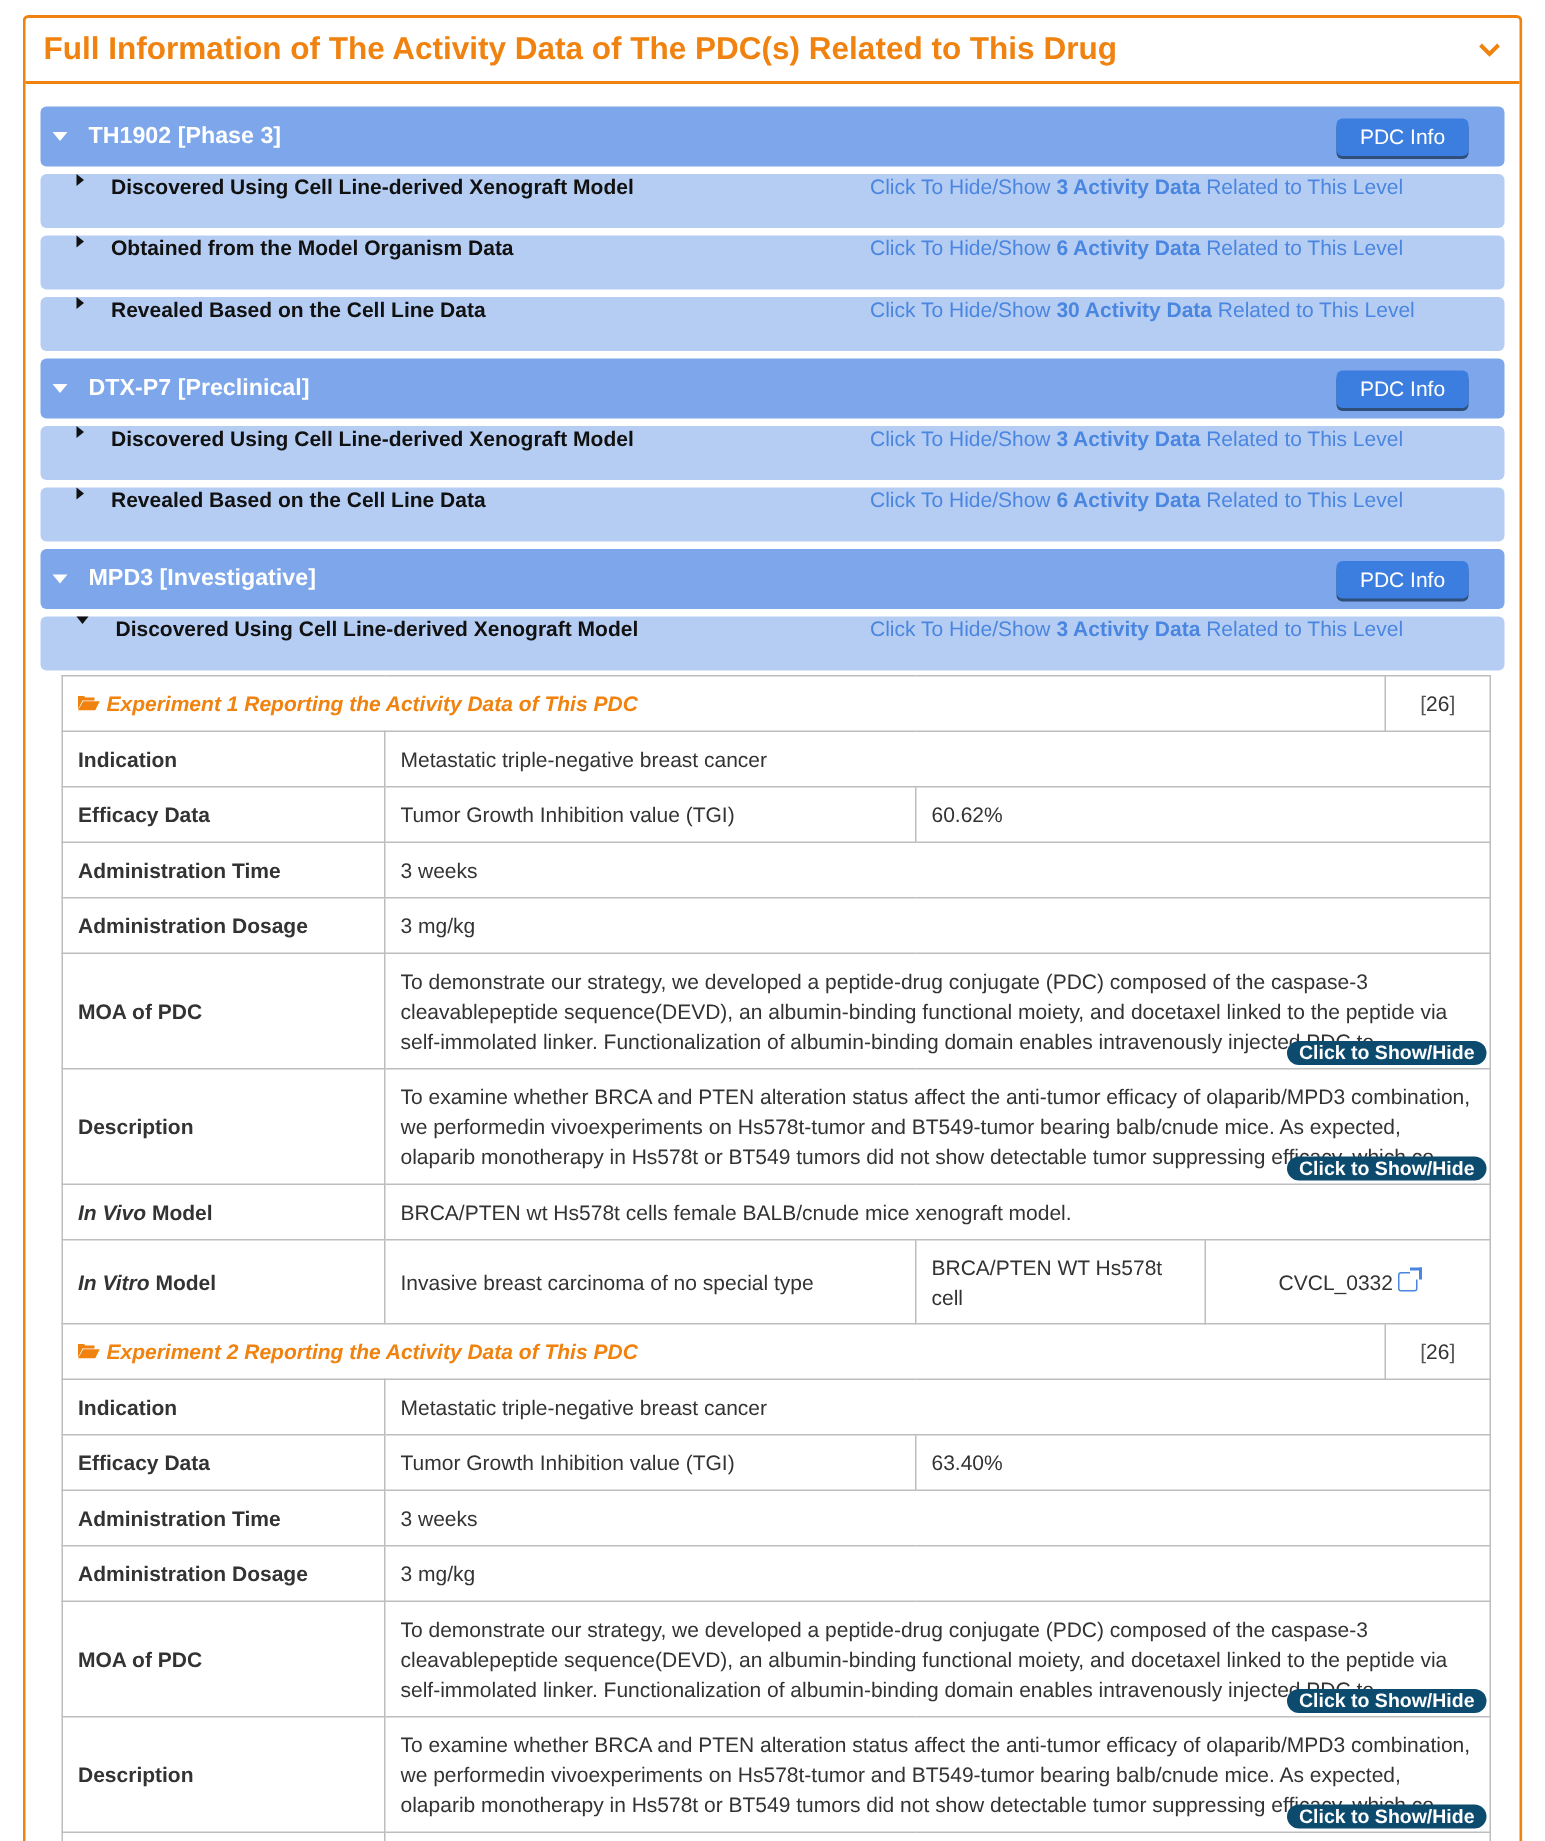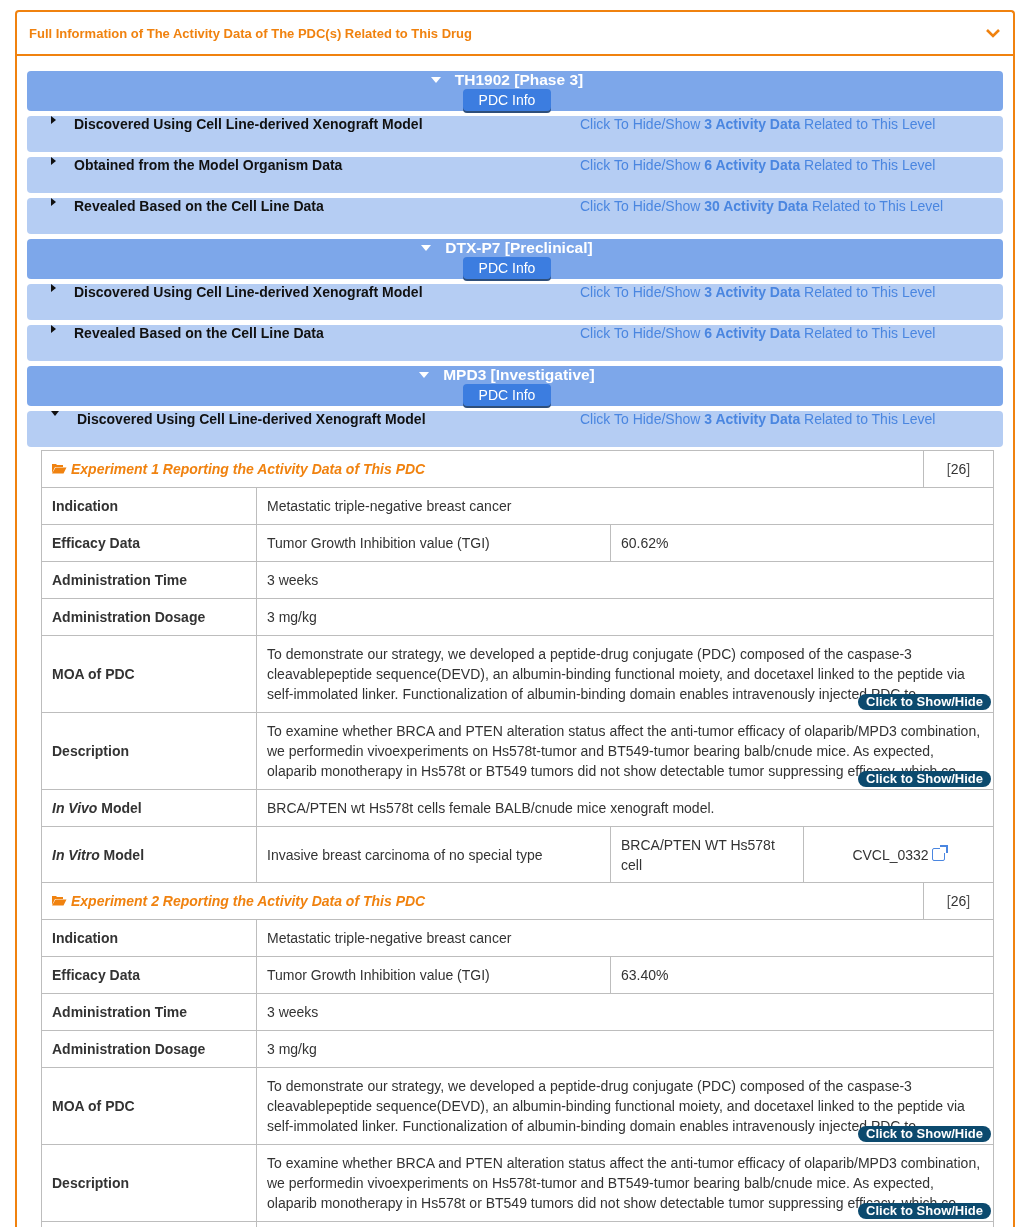--- a/index.html
+++ b/index.html
@@ -5,27 +5,27 @@
   html, body { margin: 0; padding: 0; background: #ffffff; }
   body { width: 1030px; height: 1227px; overflow: hidden; font-family: "Liberation Sans", sans-serif; color: #333; font-size: 14px; }
   .panel {
     position: absolute; left: 15px; top: 10px; width: 996px; height: 1240px;
     border: 2px solid #f0820f; border-bottom: none; border-radius: 4px 4px 0 0; background: #fff;
   }
   .panel-header {
     height: 42px; border-bottom: 2px solid #f0820f; display: flex; align-items: center;
     padding: 0 12px; justify-content: space-between;
   }
-  .panel-title { color: #f0820f; font-weight: bold; font-size: 13px; }
+  .panel-title { color: #f0820f; font-weight: bold; font-size: 21px; }
   .panel-chevron { color: #f0820f; font-size: 16px; font-weight: bold; width: 16px; height: 16px; display:flex; align-items:center; justify-content:center; }
   .panel-body { padding: 15px 10px 0 10px; }
 
   .pdc-bar {
     background: #7da7ea; border-radius: 4px; height: 40px; display: flex; align-items: center;
-    justify-content: space-between; padding: 0 24px 0 8px; margin-bottom: 5px; flex-direction: column;
+    justify-content: space-between; padding: 0 24px 0 8px; margin-bottom: 5px;
   }
   .pdc-left { display: flex; align-items: center; color: #fff; font-weight: bold; font-size: 15.5px; }
   .tri-down-white { display:inline-block; width:0; height:0; border-left:5px solid transparent; border-right:5px solid transparent; border-top:6px solid #fff; margin: 0 14px 0 0; }
   .pdc-btn {
     background: #3c7de0; color: #fff; font-size: 14px; border: none; border-radius: 4px;
     width: 88px; height: 25px; box-shadow: 0 2px 0 #2f4f7a; font-family: "Liberation Sans", sans-serif;
     display: flex; align-items: center; justify-content: center;
   }
   .level-bar {
     background: #b5cdf3; border-radius: 4px; height: 36px; display: flex; align-items: flex-start;

